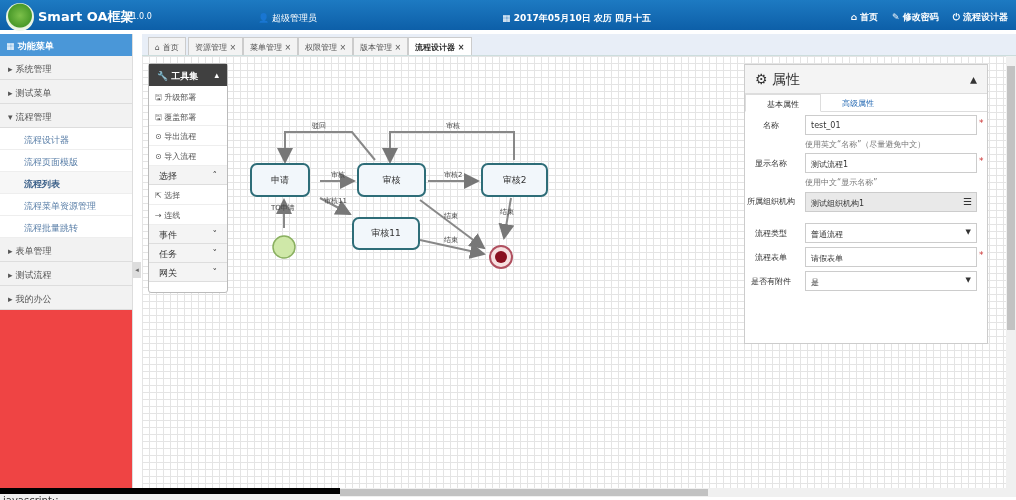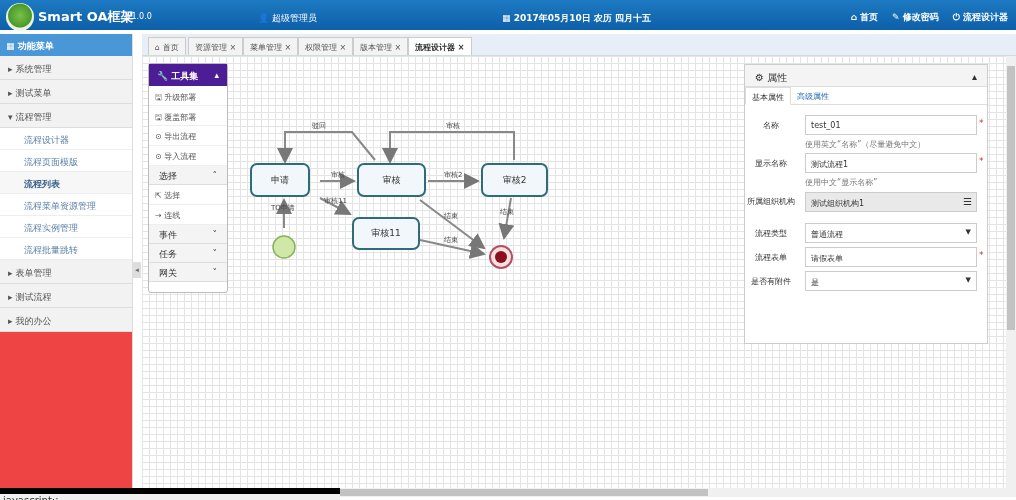--- a/index.html
+++ b/index.html
@@ -15,28 +15,28 @@
 .sb-title{height:22px;background:#4a97d8;color:#fff;font-weight:bold;padding:6px 6px;font-size:9px}
 .sb-item{height:24px;border-bottom:1px solid #ddd;background:#f2f2f2;padding:7px 8px;color:#555}
 .sb-sub{height:22px;border-bottom:1px solid #eee;background:#fff;padding:6px 24px;color:#5a7fa8}
 .sb-sub.active{font-weight:bold;background:#f7f7f7;color:#3a5f88}
 .collapse{position:absolute;left:133px;top:262px;width:8px;height:16px;background:#ddd;font-size:7px;text-align:center;line-height:16px;color:#666}
 .tabs{position:absolute;left:142px;top:34px;width:874px;height:22px;background:#e8eef7;border-bottom:1px solid #cdd}
 .tab{position:absolute;top:3px;height:18px;border:1px solid #ccc;border-bottom:none;background:#f3f3f3;padding:4px 6px;font-size:8px;color:#555;white-space:nowrap}
 .tab.active{background:#fff;font-weight:bold;color:#333}
 .canvas{position:absolute;left:142px;top:56px;width:864px;height:432px;background-color:#fff;background-image:linear-gradient(#e4e4e4 1px,transparent 1px),linear-gradient(90deg,#e4e4e4 1px,transparent 1px);background-size:7px 7px}
 .toolbox{position:absolute;left:148px;top:63px;width:80px;height:230px;background:#fff;border:1px solid #bbb;border-radius:3px}
-.tb-head{height:22px;background:#4c1d95;color:#fff;font-weight:bold;padding:6px 8px;font-size:9px;display:flex;justify-content:space-between}
+.tb-head{height:22px;background:#404040;color:#fff;font-weight:bold;padding:6px 8px;font-size:9px;display:flex;justify-content:space-between}
 .tb-row{height:20px;border-bottom:1px solid #eee;padding:5px 6px;font-size:8px;color:#555}
 .tb-sec{height:19px;border-bottom:1px solid #ddd;background:#f4f4f4;padding:4px 10px;font-size:9px;color:#333;display:flex;justify-content:space-between}
 .node{position:absolute;border:2px solid #2e6d78;border-radius:7px;background:#f2f7fb;font-size:9px;display:flex;align-items:center;justify-content:center}
 .props{position:absolute;left:744px;top:64px;width:244px;height:280px;background:#fff;border:1px solid #ccc}
-.p-head{height:22px;background:#f4f4f4;border-bottom:1px solid #ddd;padding:6px 10px;font-size:10px;display:flex;justify-content:space-between}
+.p-head{height:29px;background:#f4f4f4;border-bottom:1px solid #ddd;padding:6px 10px;font-size:14px;display:flex;justify-content:space-between}
 .p-tabs{height:18px;border-bottom:1px solid #ddd;display:flex;font-size:8px}
-.p-tab{padding:4px 6px}
+.p-tab{padding:4px 21px}
 .p-tab.active{border:1px solid #ddd;border-bottom:1px solid #fff;margin-bottom:-1px}
 .prow{position:absolute;left:0;width:244px;font-size:8px}
 .plabel{position:absolute;right:188px;text-align:center;width:60px}
 .pinput{position:absolute;left:60px;width:172px;height:20px;border:1px solid #ccc;padding:5px 5px;background:#fff;font-size:8px}
 .pinput.ro{background:#e9e9e9}
 .phint{position:absolute;left:60px;font-size:8px;color:#777}
 .req{position:absolute;left:234px;color:#c33;font-size:9px}
 .vscroll{position:absolute;left:1006px;top:56px;width:10px;height:432px;background:#f0f0f0}
 .vthumb{position:absolute;left:1007px;top:66px;width:8px;height:264px;background:#c2c2c2}
 .hscroll{position:absolute;left:142px;top:488px;width:874px;height:9px;background:#f0f0f0}
@@ -62,21 +62,20 @@
 
 <div class="sidebar">
  <div class="sb-title"><span>▦ </span><span>功能菜单</span></div>
  <div class="sb-item">▸ <span>系统管理</span></div>
  <div class="sb-item">▸ <span>测试菜单</span></div>
  <div class="sb-item">▾ <span>流程管理</span></div>
  <div class="sb-sub">流程设计器</div>
  <div class="sb-sub">流程页面模版</div>
  <div class="sb-sub active">流程列表</div>
  <div class="sb-sub">流程菜单资源管理</div>
- <div class="sb-sub">流程实例管理</div>
  <div class="sb-sub">流程批量跳转</div>
  <div class="sb-item">▸ <span>表单管理</span></div>
  <div class="sb-item">▸ <span>测试流程</span></div>
  <div class="sb-item">▸ <span>我的办公</span></div>
 </div>
 <div class="collapse">◂</div>
 
 <div class="tabs">
  <div class="tab" style="left:6px"><span>⌂ </span><span>首页</span></div>
  <div class="tab" style="left:46px"><span>资源管理</span> <span>×</span></div>

